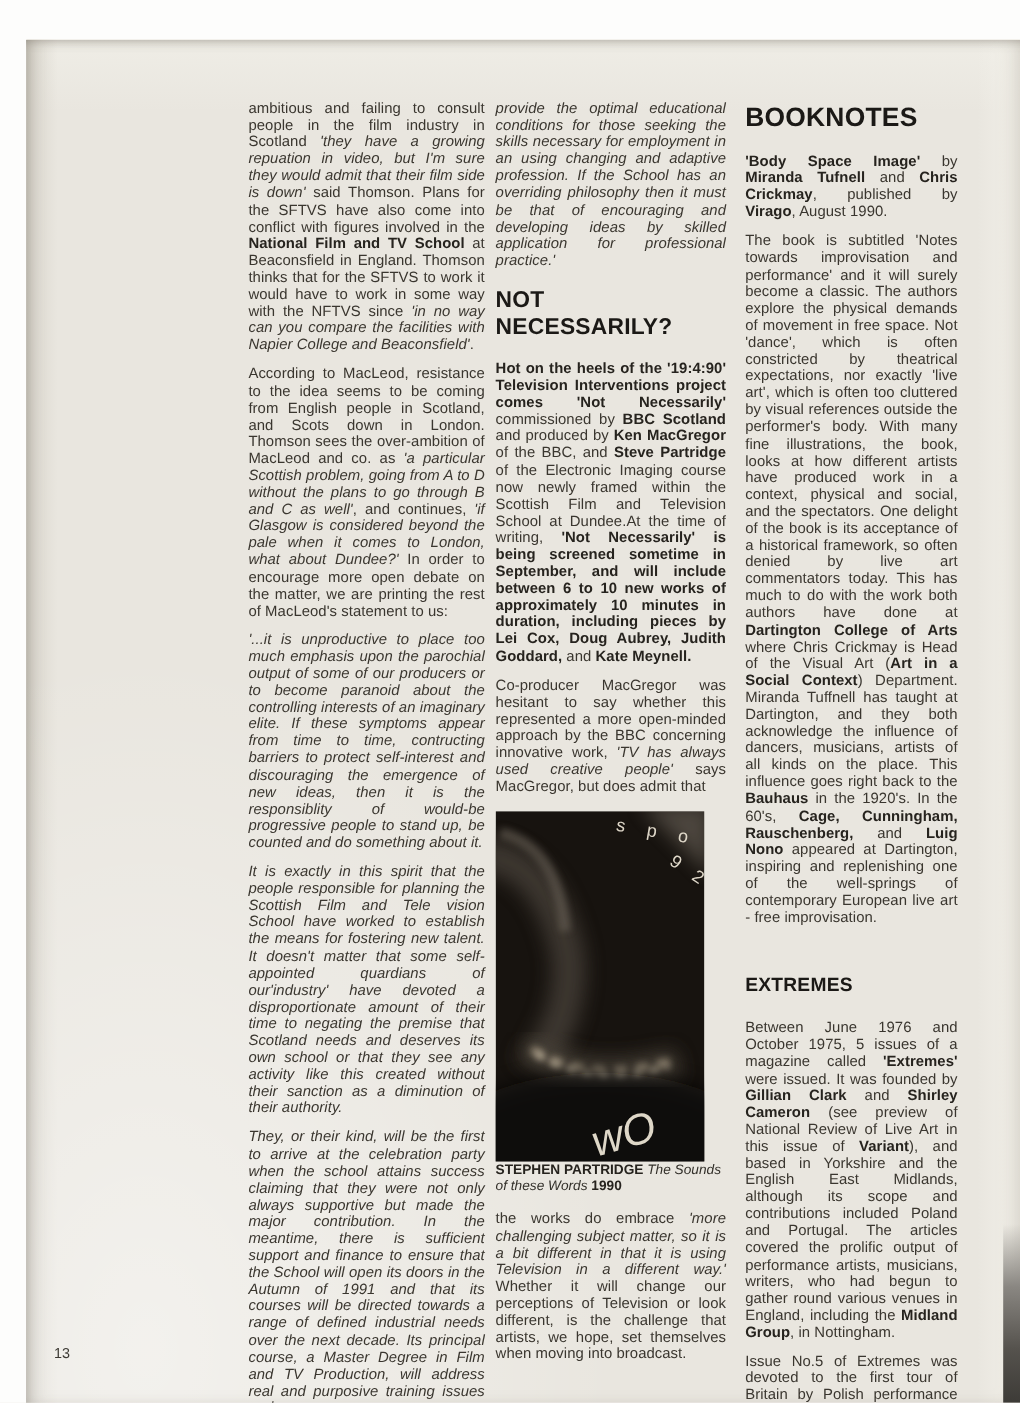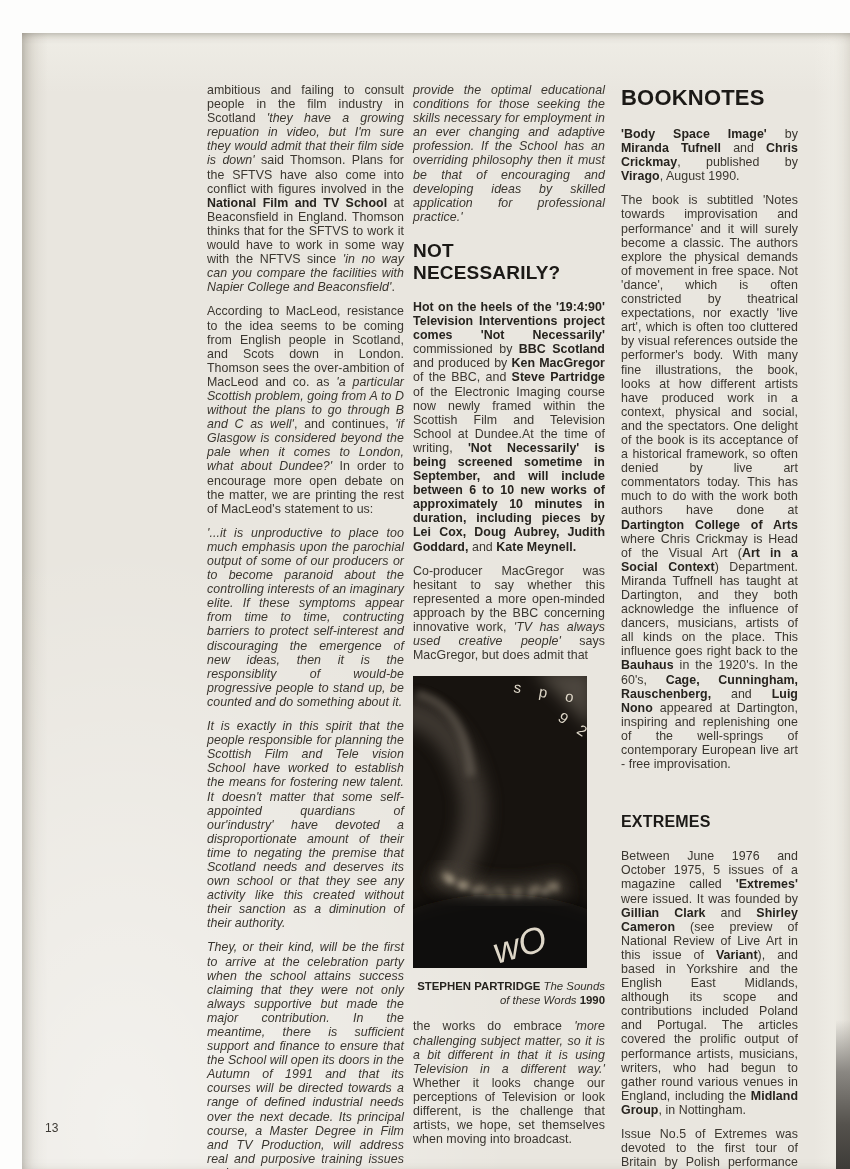--- a/index.html
+++ b/index.html
@@ -42,23 +42,23 @@
     font-weight:900;color:#1b1916;margin:0;
     letter-spacing:.2px;
   }
   .h-booknotes{font-size:22px;margin:2px 0 16px 0;}
   .h-notnecessarily{font-size:19px;margin:16px 0 16px 0;}
   .h-extremes{font-size:16px;margin:42px 0 18px 0;}
   .intro-gap{margin-bottom:14px !important;}
   figure{margin:14px 0 0 0;padding:0;}
   .still{display:block;width:174px;height:292px;}
   figcaption{
-    margin-top:12px;margin-bottom:12px;
+    margin-top:1px;margin-bottom:12px;
     font-size:11.4px;line-height:13.6px;color:#33302a;
-    text-align:right;
+    text-align:left;
   }
   .stilltxt{fill:#ded7c8;font-family:"Liberation Sans",sans-serif;}
   .page-number{
     position:absolute;left:23px;top:1088px;
     font-size:12px;font-weight:normal;color:#3c3933;
   }
 </style>
 </head>
 <body>
 
@@ -66,21 +66,21 @@
 
   <div class="col col-left">
     <p><span class="run-r">ambitious and failing to consult people in the film industry in Scotland </span><span class="run-i">'they have a growing repuation in video, but I'm sure they would admit that their film side is down'</span><span class="run-r"> said Thomson. Plans for the SFTVS have also come into conflict with figures involved in the </span><span class="run-b">National Film and TV School</span><span class="run-r"> at Beaconsfield in England. Thomson thinks that for the SFTVS to work it would have to work in some way with the NFTVS since </span><span class="run-i">'in no way can you compare the facilities with Napier College and Beaconsfield'</span><span class="run-r">.</span></p>
     <p><span class="run-r">According to MacLeod, resistance to the idea seems to be coming from English people in Scotland, and Scots down in London. Thomson sees the over-ambition of MacLeod and co. as </span><span class="run-i">'a particular Scottish problem, going from A to D without the plans to go through B and C as well'</span><span class="run-r">, and continues, </span><span class="run-i">'if Glasgow is considered beyond the pale when it comes to London, what about Dundee?'</span><span class="run-r"> In order to encourage more open debate on the matter, we are printing the rest of MacLeod's statement to us:</span></p>
     <p><span class="run-i">'...it is unproductive to place too much emphasis upon the parochial output of some of our producers or to become paranoid about the controlling interests of an imaginary elite. If these symptoms appear from time to time, contructing barriers to protect self-interest and discouraging the emergence of new ideas, then it is the responsiblity of would-be progressive people to stand up, be counted and do something about it.</span></p>
     <p><span class="run-i">It is exactly in this spirit that the people responsible for planning the Scottish Film and Tele vision School have worked to establish the means for fostering new talent. It doesn't matter that some self-appointed quardians of our'industry' have devoted a disproportionate amount of their time to negating the premise that Scotland needs and deserves its own school or that they see any activity like this created without their sanction as a diminution of their authority.</span></p>
     <p><span class="run-i">They, or their kind, will be the first to arrive at the celebration party when the school attains success claiming that they were not only always supportive but made the major contribution. In the meantime, there is sufficient support and finance to ensure that the School will open its doors in the Autumn of 1991 and that its courses will be directed towards a range of defined industrial needs over the next decade. Its principal course, a Master Degree in Film and TV Production, will address real and purposive training issues and</span></p>
   </div>
 
   <div class="col col-mid">
-    <p class="intro-gap"><span class="run-i">provide the optimal educational conditions for those seeking the skills necessary for employment in an ever changing and adaptive profession. If the School has an overriding philosophy then it must be that of encouraging and developing ideas by skilled application for professional practice.'</span></p>
+    <p class="intro-gap"><span class="run-i">provide the optimal educational conditions for those seeking the skills necessary for employment in an using changing and adaptive profession. If the School has an overriding philosophy then it must be that of encouraging and developing ideas by skilled application for professional practice.'</span></p>
     <h2 class="h-notnecessarily">NOT NECESSARILY?</h2>
     <p><span class="run-b">Hot on the heels of the '19:4:90' Television Interventions project comes 'Not Necessarily' </span><span class="run-r">commissioned by </span><span class="run-b">BBC Scotland</span><span class="run-r"> and produced by </span><span class="run-b">Ken MacGregor</span><span class="run-r"> of the BBC, and </span><span class="run-b">Steve Partridge</span><span class="run-r"> of the Electronic Imaging course now newly framed within the Scottish Film and Television School at Dundee.At the time of writing, </span><span class="run-b">'Not Necessarily' is being screened sometime in September, and will include between 6 to 10 new works of approximately 10 minutes in duration, including pieces by Lei Cox, Doug Aubrey, Judith Goddard,</span><span class="run-r"> and </span><span class="run-b">Kate Meynell.</span></p>
     <p><span class="run-r">Co-producer MacGregor was hesitant to say whether this represented a more open-minded approach by the BBC concerning innovative work, </span><span class="run-i">'TV has always used creative people'</span><span class="run-r"> says MacGregor, but does admit that</span></p>
 
     <figure>
       <svg class="still" viewBox="0 0 174 292" xmlns="http://www.w3.org/2000/svg" aria-hidden="true">
         <defs>
           <filter id="b1" x="-50%" y="-50%" width="200%" height="200%">
               <feGaussianBlur stdDeviation="8"></feGaussianBlur>
             </filter>
@@ -96,21 +96,21 @@
         <path d="M30,198 Q76,228 148,208" stroke="#a2957f" stroke-width="7" fill="none" filter="url(#b2)" opacity="0.7" stroke-dasharray="11 7"></path>
         <path d="M34,202 Q78,232 144,213" stroke="#d8cbb2" stroke-width="3.5" fill="none" filter="url(#b2)" opacity="0.9" stroke-dasharray="8 6"></path>
         <ellipse cx="87" cy="276" rx="130" ry="58" fill="#0c0907" filter="url(#b1)" opacity="0.75"></ellipse>
         <text class="stilltxt" x="100" y="16" font-size="15" letter-spacing="7" transform="rotate(10 100 16)">s p o</text>
         <text class="stilltxt" x="144" y="44" font-size="15" letter-spacing="5" transform="rotate(34 144 44)">9 2</text>
         <text class="stilltxt" x="84" y="288" font-size="36" font-style="italic" transform="rotate(-16 84 288)">wO</text>
       </svg>
       <figcaption><span class="run-b">STEPHEN PARTRIDGE </span><span class="run-i">The Sounds of these Words </span><span class="run-b">1990</span></figcaption>
     </figure>
 
-    <p><span class="run-r">the works do embrace </span><span class="run-i">'more challenging subject matter, so it is a bit different in that it is using Television in a different way.'</span><span class="run-r"> Whether it looks change our perceptions of Television or look different, is the challenge that artists, we hope, set themselves when moving into broadcast.</span></p>
+    <p><span class="run-r">the works do embrace </span><span class="run-i">'more challenging subject matter, so it is a bit different in that it is using Television in a different way.'</span><span class="run-r"> Whether it will change our perceptions of Television or look different, is the challenge that artists, we hope, set themselves when moving into broadcast.</span></p>
   </div>
 
   <div class="col col-right">
     <h2 class="h-booknotes">BOOKNOTES</h2>
     <p><span class="run-b">'Body Space Image'</span><span class="run-r"> by </span><span class="run-b">Miranda Tufnell</span><span class="run-r"> and </span><span class="run-b">Chris Crickmay</span><span class="run-r">, published by </span><span class="run-b">Virago</span><span class="run-r">, August 1990.</span></p>
     <p><span class="run-r">The book is subtitled 'Notes towards improvisation and performance' and it will surely become a classic. The authors explore the physical demands of movement in free space. Not 'dance', which is often constricted by theatrical expectations, nor exactly 'live art', which is often too cluttered by visual references outside the performer's body. With many fine illustrations, the book, looks at how different artists have produced work in a context, physical and social, and the spectators. One delight of the book is its acceptance of a historical framework, so often denied by live art commentators today. This has much to do with the work both authors have done at </span><span class="run-b">Dartington College of Arts</span><span class="run-r"> where Chris Crickmay is Head of the Visual Art (</span><span class="run-b">Art in a Social Context</span><span class="run-r">) Department. Miranda Tuffnell has taught at Dartington, and they both acknowledge the influence of dancers, musicians, artists of all kinds on the place. This influence goes right back to the </span><span class="run-b">Bauhaus</span><span class="run-r"> in the 1920's. In the 60's, </span><span class="run-b">Cage, Cunningham, Rauschenberg,</span><span class="run-r"> and </span><span class="run-b">Luig Nono</span><span class="run-r"> appeared at Dartington, inspiring and replenishing one of the well-springs of contemporary European live art - free improvisation.</span></p>
     <h2 class="h-extremes">EXTREMES</h2>
     <p><span class="run-r">Between June 1976 and October 1975, 5 issues of a magazine called </span><span class="run-b">'Extremes'</span><span class="run-r"> were issued. It was founded by </span><span class="run-b">Gillian Clark</span><span class="run-r"> and </span><span class="run-b">Shirley Cameron</span><span class="run-r"> (see preview of National Review of Live Art in this issue of </span><span class="run-b">Variant</span><span class="run-r">), and based in Yorkshire and the English East Midlands, although its scope and contributions included Poland and Portugal. The articles covered the prolific output of performance artists, musicians, writers, who had begun to gather round various venues in England, including the </span><span class="run-b">Midland Group</span><span class="run-r">, in Nottingham.</span></p>
     <p><span class="run-r">Issue No.5 of Extremes was devoted to the first tour of Britain by Polish performance artists </span></p>
   </div>

